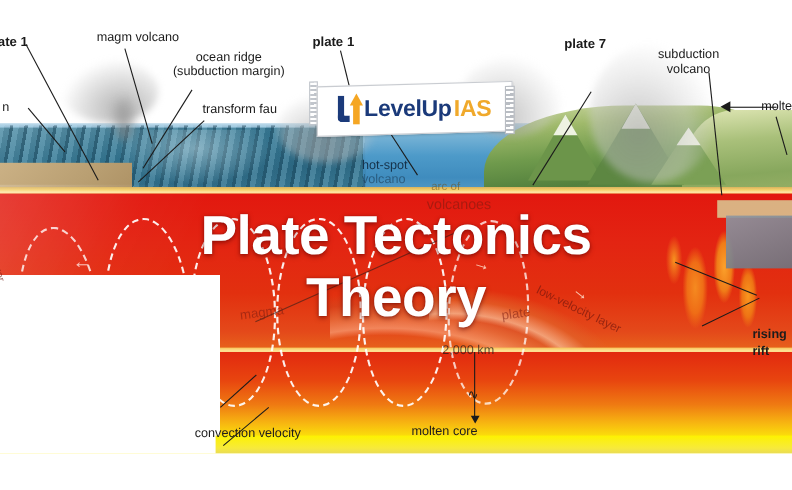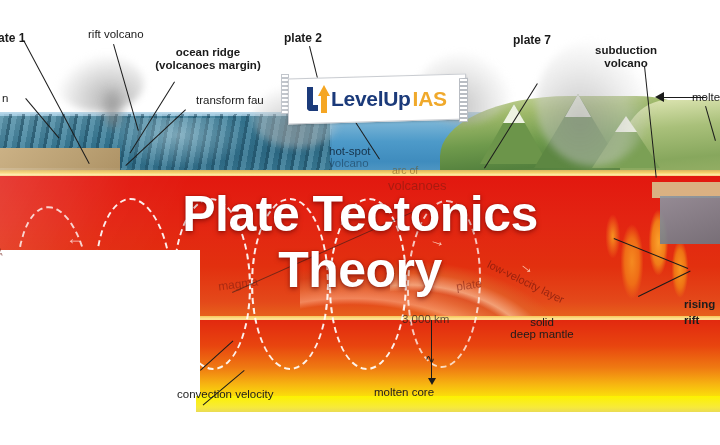--- a/index.html
+++ b/index.html
@@ -147,21 +147,21 @@
 
   
   .smoke{ position:absolute; border-radius:50%; filter:blur(3.5px); }
 
   
   .lbl{
     position:absolute; color:#1a1a1a; font-size:11.5px; line-height:13px;
     font-family:"Liberation Sans", sans-serif; white-space:nowrap;
   }
   .lbl.b{ font-weight:bold; font-size:12px; }
-  .lbl.c{ text-align:center; white-space:normal;font-weight:bold; }
+  .lbl.c{ text-align:center; white-space:normal; }
 
   
   .lead{ position:absolute; background:#1b1b1b; transform-origin:0 0; height:1px; }
 
   
   .faint{ position:absolute; color:#7a1a10; opacity:.55; font-size:10.5px; white-space:nowrap; }
   .onred{ position:absolute; color:#1c1c1c; font-size:11.5px; white-space:nowrap; }
 
   
   #logo-card{
@@ -277,29 +277,29 @@
 
   <div class="lead" style="left:432px; top:320px; width:62px; transform:rotate(90deg); height:1.4px;"></div>
   <div style="position:absolute;left:428px;top:378px;width:0;height:0;border-left:4px solid transparent;border-right:4px solid transparent;border-top:7px solid #1b1b1b;"></div>
   <div style="position:absolute;left:425px;top:352px;color:#1b1b1b;font-size:12px;">∿</div>
 
   <div class="lead" style="left:662px; top:97px; width:44px;"></div>
   <div style="position:absolute;left:655px;top:92px;width:0;height:0;border-top:5px solid transparent;border-bottom:5px solid transparent;border-right:9px solid #1b1b1b;"></div>
 
   <div class="lbl b" style="left:-2px; top:32px;">ate 1</div>
   <div class="lbl" style="left:2px; top:92px;">n</div>
-  <div class="lbl" style="left:88px; top:28px;">rift volcano</div>
+  <div class="lbl" style="left:88px; top:28px;">magm volcano</div>
 
   <div class="lbl c" style="left:148px; top:46px; width:120px; text-align:center;">
     <span>ocean ridge</span><br>
-    <span>(volcanoes margin)</span>
-  </div>
-
-  <div class="lbl" style="left:196px; top:94px;">transform fau</div>
-  <div class="lbl b" style="left:284px; top:32px;">plate 2</div>
+    <span>(subduction margin)</span>
+  </div>
+
+  <div class="lbl" style="left:184px; top:94px;">transform fau</div>
+  <div class="lbl b" style="left:284px; top:32px;">plate 1</div>
   <div class="lbl b" style="left:513px; top:34px;">plate 7</div>
 
   <div class="lbl c" style="left:574px; top:44px; width:104px; ">
     <span>subduction</span><br>
     <span>volcano</span>
   </div>
 
   <div class="lbl" style="left:692px; top:91px;">molten</div>
 
   <div class="onred" style="left:329px; top:145px; color:#16324a; text-align:left;">
@@ -310,26 +310,22 @@
   <div class="faint" style="left:392px; top:164px; color:#6a4a10; opacity:.5;">arc of</div>
   <div class="faint" style="left:388px; top:178px; font-size:13px;">volcanoes</div>
 
   <div style="position:absolute; left:-10px; top:196px; color:#6b140c; opacity:.62; font-size:10.5px; transform:rotate(74deg); transform-origin:0 0; white-space:nowrap;">velocity layer</div>
 
   <div style="position:absolute; left:491px; top:258px; color:#73160d; opacity:.68; font-size:11px; transform:rotate(26deg); transform-origin:0 0; white-space:nowrap;">low-velocity layer</div>
 
   <div class="faint" style="left:456px; top:278px; transform:rotate(-8deg); font-size:12px;">plate</div>
   <div class="faint" style="left:218px; top:277px; transform:rotate(-7deg); font-size:12px;">magma</div>
 
-  <div class="onred" style="left:402px; top:313px; opacity:.72;">3,000 km</div>
-
-  <div class="onred" style="left:496px; top:316px; text-align:center; width:92px;">
-    <span>solid</span><br>
-    <span>deep mantle</span>
-  </div>
+  <div class="onred" style="left:402px; top:313px; opacity:.72;">2,000 km</div>
+
 
   <div class="onred" style="left:374px; top:386px;">molten core</div>
   <div class="onred" style="left:177px; top:388px;">convection velocity</div>
 
   <div class="onred" style="left:684px; top:296px; line-height:16px;font-weight:bold;">
     <span>rising</span><br>
     <span>rift</span>
   </div>
 
   <div id="logo-tab2"></div>

